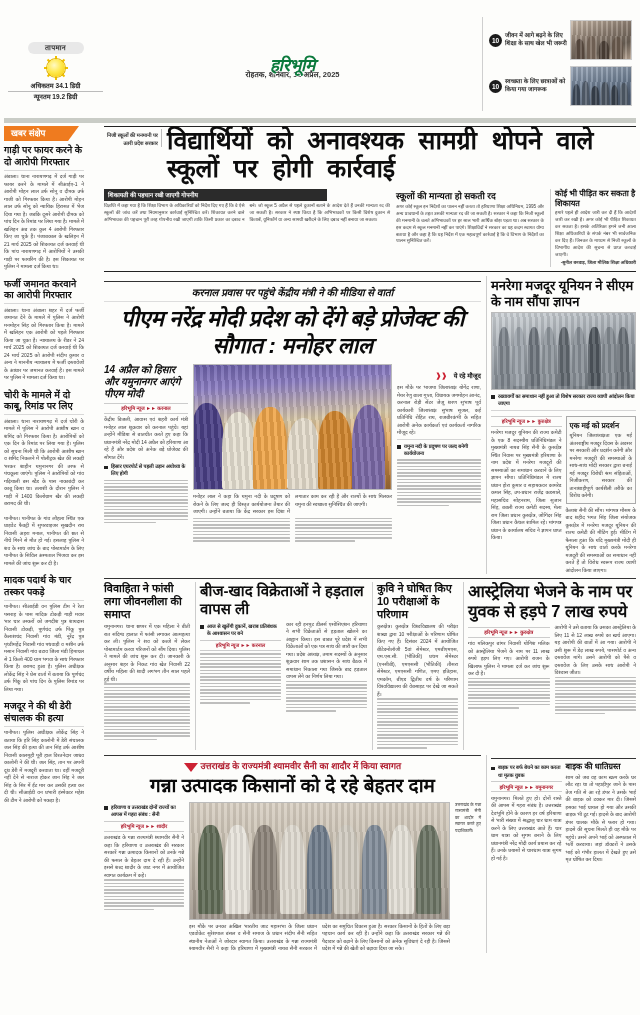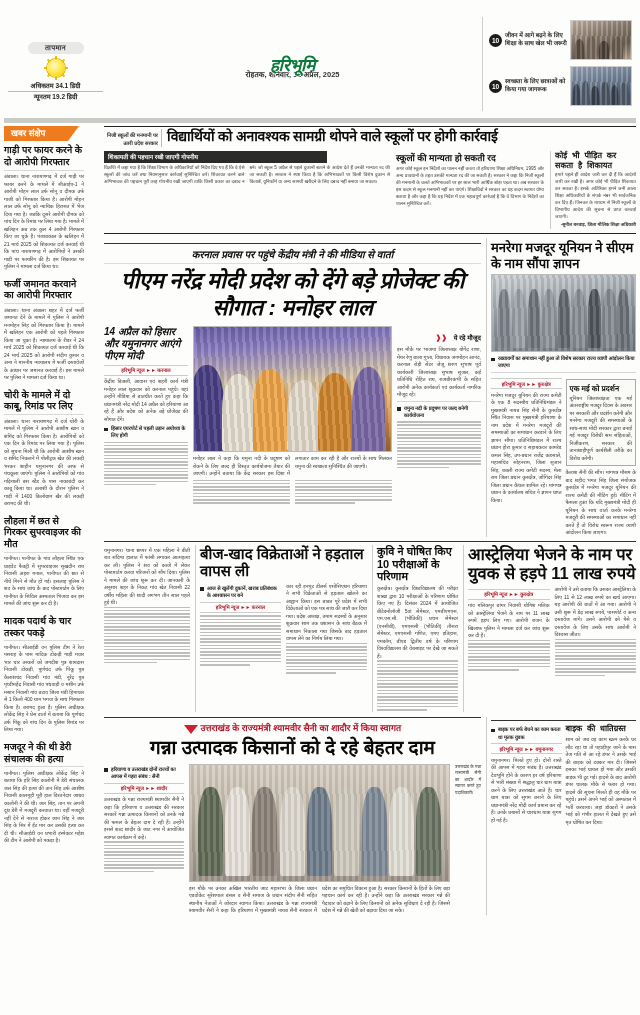--- a/index.html
+++ b/index.html
@@ -98,31 +98,32 @@
   .lines.dense i { margin-bottom:1.75px; height:1.5px; }
 
   
   .topstory { border-top:1.5px solid #222; border-bottom:1px solid #222; padding:2px 0 4px; }
   .top-kicker-row { display:flex; gap:5px; align-items:flex-start; }
   .top-kicker {
     width:58px; flex:0 0 58px; font-size:5.2px; font-weight:bold; line-height:1.45;
     color:#333; padding-top:3px; text-align:right; border-right:1px solid #bbb; padding-right:3px;
   }
   .top-hl {
-    flex:1; font-size:14px; font-weight:bold; line-height:1.12; color:#0d0d0d;
+    flex:1; font-size:25px; font-weight:bold; line-height:1.12; color:#0d0d0d;
     letter-spacing:-.2px;
+    font-family:Liberation Mono, monospace;
   }
   .top-sub { display:flex; gap:6px; margin-top:4px; }
   .tsub { flex:1; }
   .tsub-dark-hd {
     background:linear-gradient(90deg,#2b2b2b 78%, transparent 78%);
     color:#fff; font-size:6px; font-weight:bold; padding:2px 4px; position:relative;
   }
   .tsub-hd { font-size:9px; font-weight:bold; margin-bottom:2px; color:#111; }
-  .tsub-hd.sm { font-size:8px; line-height:1.2;font-family:Liberation Mono, monospace; }
+  .tsub-hd.sm { font-size:8px; line-height:1.2; }
   .tsub-body { font-size:4.6px; line-height:1.5; text-align:justify; color:#3c3c3c; }
   .two-col { column-count:2; column-gap:5px; }
 
   
   .lead { margin-top:5px; border-top:1px solid #333;font-style:italic; }
   .lead-kicker {
     text-align:center; font-size:10px; font-weight:bold; padding:3px 0 2px;
     border-bottom:1px solid #ddd; color:#111;
   }
   .lead-hl {
@@ -294,21 +295,20 @@
       </div>
       <div class="sb-item">
         <div class="sb-hl">फर्जी जमानत करवाने का आरोपी गिरफ्तार</div>
         <div class="sb-body">अंबाला। थाना अंबाला शहर में दर्ज फर्जी जमानत देने के मामले में पुलिस ने आरोपी मनमोहन सिंह को गिरफ्तार किया है। मामले में खलिहन एक आरोपी को पहले गिरफ्तार किया जा चुका है। न्यायालय के रीडर ने 24 मार्च 2025 को शिकायत दर्ज करवाई थी कि 24 मार्च 2025 को आरोपी संदीप कुमार व अन्य ने माननीय न्यायालय में फर्जी दस्तावेजों के आधार पर जमानत करवाई है। इस मामले पर पुलिस ने मामला दर्ज किया था।</div>
       </div>
       <div class="sb-item">
         <div class="sb-hl">चोरी के मामले में दो काबू, रिमांड पर लिए</div>
         <div class="sb-body">अंबाला। थाना नारायणगढ़ में दर्ज चोरी के मामले में पुलिस ने आरोपी आशीष खान व शमिंद को गिरफ्तार किया है। आरोपियों को एक दिन के रिमांड पर लिया गया है। पुलिस को सूचना मिली थी कि आरोपी आशीष खान व शमिंद निकलने में पोलीट्रक खेत की लकड़ी भरकर शाहीन यमुनानगर की तरफ से पंचकूला जाएंगे। पुलिस ने आरोपियों को गांव गढ़ियाली बस स्टैंड के पास नाकाबंदी कर काबू किया था। तलाशी के दौरान पुलिस ने गाड़ी में 1400 किलोग्राम खैर की लकड़ी बरामद की थी।</div>
       </div>
       <div class="sb-item">
-        <div class="sb-hl">लौहला में छत से गिरकर सुपरवाइजर की मौत</div>
         <div class="sb-body">पानीपत। पानीपत के गांव लौहला स्थित एक प्राइवेट फैक्ट्री में सुपरवाइजर सुखदीन राय निवासी अहरा मनाल, पानीपत की छत से नीचे गिरने से मौत हो गई। इसलाह पुलिस ने शव के साथ जांच के बाद पोस्टमार्टम के लिए पानीपत के सिविल अस्पताल भिजवा कर इस मामले की जांच शुरू कर दी है।</div>
       </div>
       <div class="sb-item">
         <div class="sb-hl">मादक पदार्थ के चार तस्कर पकड़े</div>
         <div class="sb-body">पानीपत। सीआईडी वन पुलिस टीम ने रेता पसराह के पास मादिक टोकड़ी गाड़ी मवार भार चार तस्करों को जगदीश पुत्र शायदास निवासी टोकड़ी, पूर्णचंद उर्फ पिंकू पुत्र कैलाशचंद निवासी गांव मंडी, नूरेंद्र पुत्र पृथ्वीमहेंद्र निवासी गांव पथवाड़ी व मशीन उर्फ मसान निवासी गांव बटाव जिला मंडी हिमाचल से 1 किलो 400 ग्राम भगवा के साथ गिरफ्तार किया है। बरामद हुआ है। पुलिस अधीक्षक लोकेंद्र सिंह ने प्रेस वार्ता में बताया कि पूर्णचंद उर्फ पिंकू को पांच दिन के पुलिस रिमांड पर लिया गया।</div>
       </div>
       <div class="sb-item">
         <div class="sb-hl">मजदूर ने की थी डेरी संचालक की हत्या</div>
         <div class="sb-body">पानीपत। पुलिस अधीक्षक लोकेंद्र सिंह ने बताया कि हरि सिंह कालोनी में डेरी संचालक जल सिंह की हत्या की तान सिंह उर्फ आशीष निवासी कालमुही पूरी हाल विरतनेदार जाधव कालोनी ने की थी। जल सिंह, तान पर अपनी दूध डेरी में मजदूरी करवाता था। वहीं मजदूरी नहीं देने से नाराज होकर जान सिंह ने जल सिंह के सिर में ईंट मार कर उसकी हत्या कर दी थी। सीआईडी वन प्रभारी इंस्पेक्टर महेश की टीम ने आरोपी को पकड़ा है।</div>
       </div>
@@ -456,20 +456,21 @@
                 <div class="sb-body">यूनियन जिलाध्यक्षता एक मई अंतरराष्ट्रीय मजदूर दिवस के अवसर पर सरकारी और प्रदर्शन करेगी और मनरेगा मजदूरी की समस्याओं के साथ-साथ मोदी सरकार द्वारा बनाई गई मजदूर विरोधी श्रम संहिताओं, निजीकरण, सरकार की तानाशाहीपूर्ण कार्यशैली तरीके का विरोध करेगी।</div>
               </div>
               <div class="sb-body">कैलाश सैनी की सौंप। मांगपत्र मौसम के बाद शहीद भगत सिंह जिला संयोजक कुरुक्षेत्र में मनरेगा मजदूर यूनियन की राज्य कमेटी की मीटिंग हुई। मीटिंग में फैसला हुआ कि यदि मुख्यमंत्री मोदी ही यूनियन के साथ वार्ता करके मनरेगा मजदूरी की समस्याओं का समाधान नहीं करते हैं तो विरोध स्वरूप राज्य व्यापी आंदोलन किया जाएगा।</div>
             </div>
           </div>
         </div>
       </div>
 
       <div class="mid">
         <div style="width:86px;flex:0 0 86px">
+          <div class="mid-hl sm">विवाहिता ने फांसी लगा जीवनलीला की समाप्त</div>
           <div class="sb-body" style="margin-top:2px">यमुनानगर। थाना छप्पर में एक महिला ने बीती रात संदिग्ध हालात में फांसी लगाकर आत्महत्या कर ली। पुलिस ने शव को कब्जे में लेकर पोस्टमार्टम करवा परिजनों को सौंप दिया। पुलिस ने मामले की जांच शुरू कर दी। जानकारी के अनुसार शहर के निकट गांव खेत निवासी 22 वर्षीय महिला की शादी लगभग तीन साल पहले हुई थी।</div>
           <div class="lines dense">
             <i></i>
               <i></i>
               <i></i>
               <i></i>
               <i></i>
               <i></i>
               <i></i>
               <i></i>
@@ -546,21 +547,21 @@
               <i></i>
               <i></i>
               <i></i>
               <i></i>
               <i></i>
               <i></i>
           </div>
         </div>
 
         <div class="vrule" style="flex:1;padding-left:4px">
-          <div class="mid-hl lg" style="text-align:left">आस्ट्रेलिया भेजने के नाम पर युवक से हड़पे 11 लाख रुपये</div>
+          <div class="mid-hl lg" style="text-align:left">आस्ट्रेलिया भेजने के नाम पर युवक से हड़पे 7 लाख रुपये</div>
           <div style="display:flex;gap:5px;margin-top:3px">
             <div style="flex:1">
               <div class="byline">हरिभूमि न्यूज ►► कुरुक्षेत्र</div>
               <div class="sb-body">गांव मलिकपुर बांगर निवासी योगिश मलिक को आस्ट्रेलिया भेजने के नाम पर 11 लाख रुपये हड़प लिए गए। आरोपी राजन के खिलाफ पुलिस ने मामला दर्ज कर जांच शुरू कर दी है।</div>
               <div class="lines dense">
                 <i></i>
                   <i></i>
                   <i></i>
                   <i></i>
                   <i></i>

